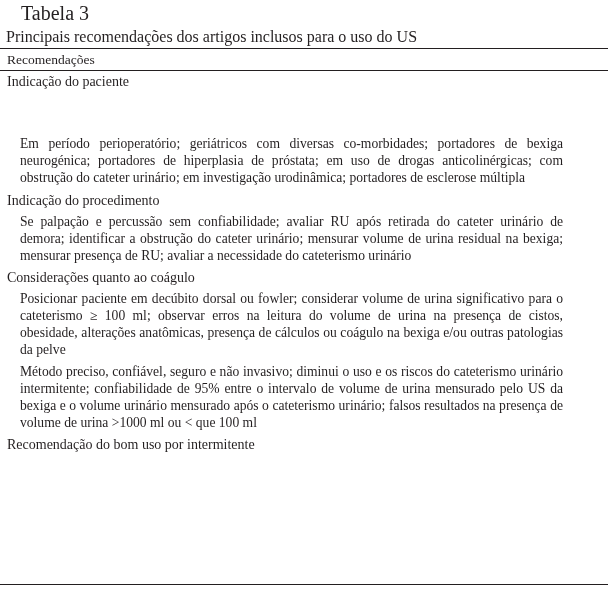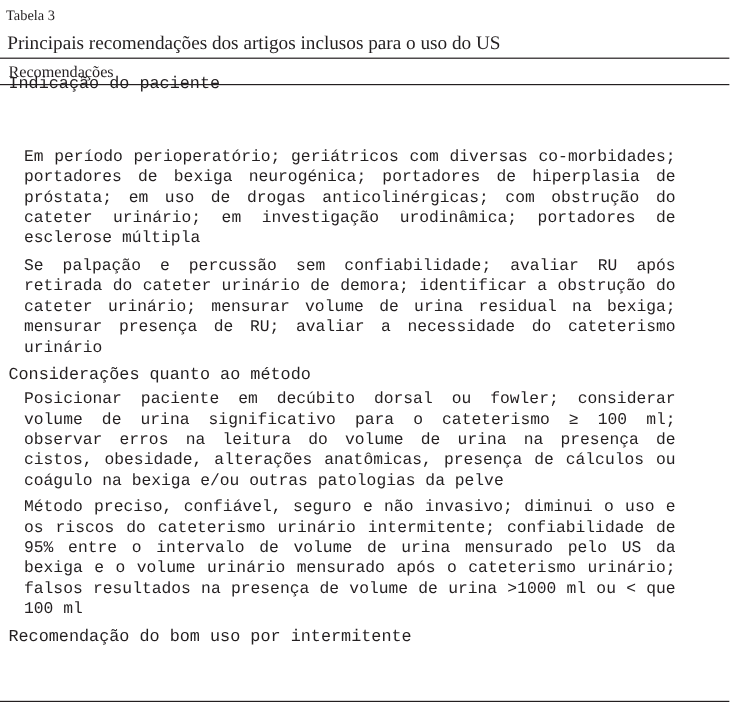--- a/index.html
+++ b/index.html
@@ -10,23 +10,23 @@
     body {
       width: 608px;
       height: 589px;
       position: relative;
       overflow: hidden;
       font-family: "Liberation Serif", "DejaVu Serif", serif;
       color: #231f20;
     }
     .table-label {
       position: absolute;
-      left: 5px;
+      left: 21px;
       top: 3px;
-      font-size: 12px;
+      font-size: 20px;
       line-height: 20px;
     }
     .table-caption {
       position: absolute;
       left: 6px;
       top: 27px;
       font-size: 16px;
       line-height: 20px;
     }
     .rule {
@@ -42,23 +42,22 @@
     .col-header {
       position: absolute;
       left: 7px;
       top: 51px;
       font-size: 13.5px;
       line-height: 17px;
     }
     .sections {
       position: absolute;
       left: 0;
-      top: 61px;
+      top: 73px;
       width: 569px;
-      font-family: Liberation Mono, monospace;
     }
     .section-title {
       padding-left: 7px;
       font-size: 14px;
       line-height: 18px;
       margin: 0;
     }
     .section-body {
       padding-left: 20px;
       padding-right: 6px;
@@ -79,24 +78,25 @@
 <div class="rule rule-top"></div>
 <div class="col-header">Recomendações</div>
 <div class="rule rule-head"></div>
 
 <div class="sections">
   <div class="section s0">
     <p class="section-title">Indicação do paciente</p>
     <p class="section-body">Em período perioperatório; geriátricos com diversas co-morbidades; portadores de bexiga neurogénica; portadores de hiperplasia de próstata; em uso de drogas anticolinérgicas; com obstrução do cateter urinário; em investigação urodinâmica; portadores de esclerose múltipla</p>
   </div>
   <div class="section s1">
+    <p class="section-title">Indicação do procedimento</p>
     <p class="section-body">Se palpação e percussão sem confiabilidade; avaliar RU após retirada do cateter urinário de demora; identificar a obstrução do cateter urinário; mensurar volume de urina residual na bexiga; mensurar presença de RU; avaliar a necessidade do cateterismo urinário</p>
   </div>
   <div class="section s2">
-    <p class="section-title">Considerações quanto ao método</p>
+    <p class="section-title">Considerações quanto ao coágulo</p>
     <p class="section-body">Posicionar paciente em decúbito dorsal ou fowler; considerar volume de urina significativo para o cateterismo ≥ 100 ml; observar erros na leitura do volume de urina na presença de cistos, obesidade, alterações anatômicas, presença de cálculos ou coágulo na bexiga e/ou outras patologias da pelve</p>
   </div>
   <div class="section s3">
     <p class="section-body">Método preciso, confiável, seguro e não invasivo; diminui o uso e os riscos do cateterismo urinário intermitente; confiabilidade de 95% entre o intervalo de volume de urina mensurado pelo US da bexiga e o volume urinário mensurado após o cateterismo urinário; falsos resultados na presença de volume de urina &gt;1000 ml ou &lt; que 100 ml</p>
   </div>
   <div class="section s6">
     <p class="section-title">Recomendação do bom uso por intermitente</p>
   </div>
 </div>
 

